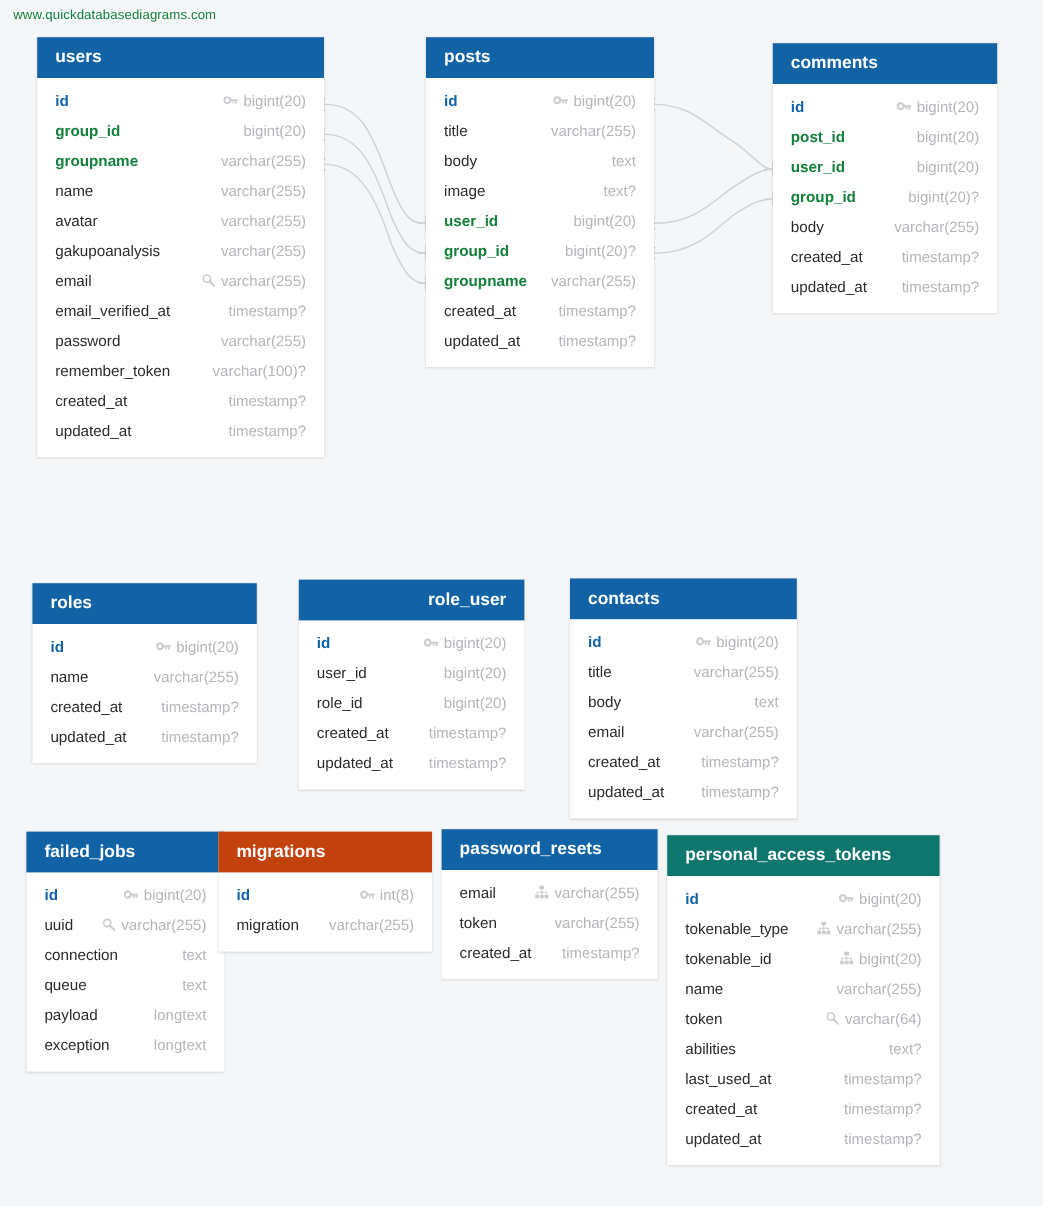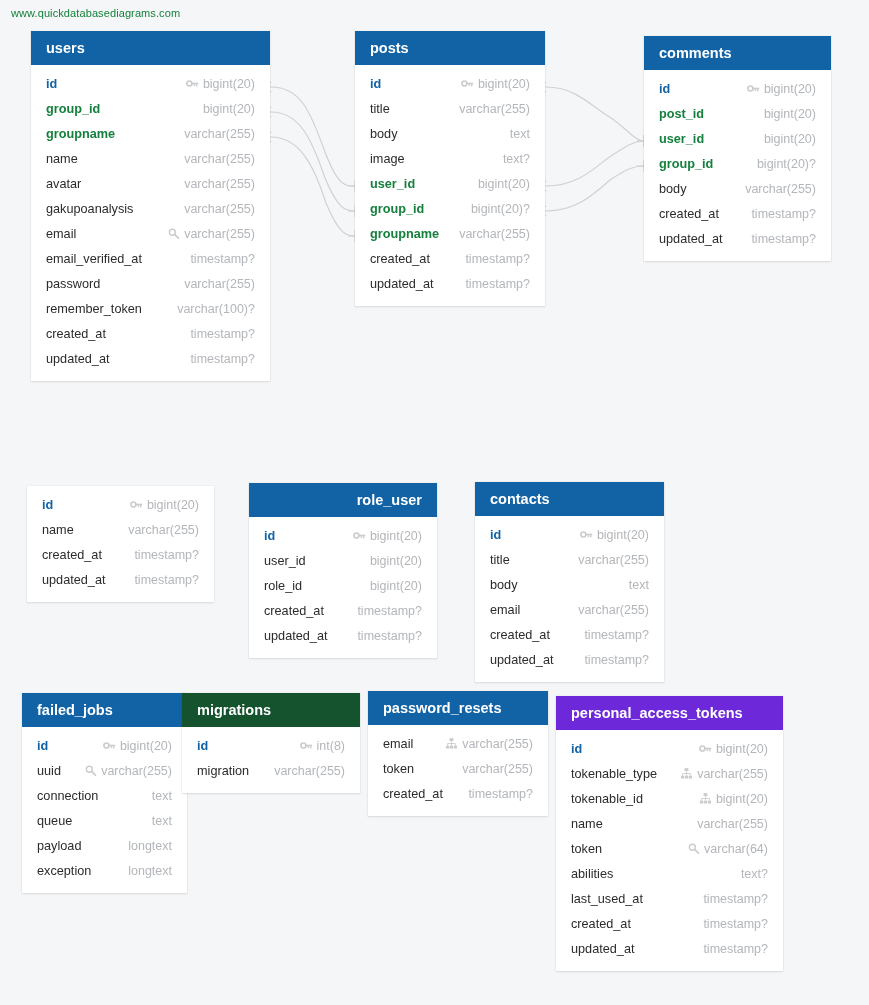--- a/index.html
+++ b/index.html
@@ -404,20 +404,21 @@
           <div class="field-row">
             <span class="field-name">updated_at</span>
             <span class="field-spacer"></span>
             <span class="field-right">
               <span class="field-type" style="color: rgb(179, 182, 186);">timestamp?</span>
             </span>
           </div>
         </div>
       </div>
       <div class="table-card" style="left: 27px; top: 486px; width: 187px;">
+        <div class="table-header" style="background: rgb(17, 99, 165);">roles</div>
         <div class="table-body">
           <div class="field-row">
             <span class="field-name pk">id</span>
             <span class="field-spacer"></span>
             <span class="field-right">
               <span class="ficon">
                 <svg viewBox="0 0 16 16" width="13" height="13">
                   <circle cx="4.2" cy="8" r="3.1" fill="none" stroke="#b9bcc0" stroke-width="2.1"></circle>
                   <rect x="6.6" y="7" width="8.4" height="2.1" fill="#b9bcc0"></rect>
                   <rect x="12.2" y="9" width="1.9" height="2.6" fill="#b9bcc0"></rect>
@@ -608,21 +609,21 @@
           <div class="field-row">
             <span class="field-name">exception</span>
             <span class="field-spacer"></span>
             <span class="field-right">
               <span class="field-type" style="color: rgb(179, 182, 186);">longtext</span>
             </span>
           </div>
         </div>
       </div>
       <div class="table-card" style="left: 182px; top: 693px; width: 178px;">
-        <div class="table-header" style="background: #14532d;">migrations</div>
+        <div class="table-header" style="background: #c2410c;">migrations</div>
         <div class="table-body">
           <div class="field-row">
             <span class="field-name pk">id</span>
             <span class="field-spacer"></span>
             <span class="field-right">
               <span class="ficon">
                 <svg viewBox="0 0 16 16" width="13" height="13">
                   <circle cx="4.2" cy="8" r="3.1" fill="none" stroke="#b9bcc0" stroke-width="2.1"></circle>
                   <rect x="6.6" y="7" width="8.4" height="2.1" fill="#b9bcc0"></rect>
                   <rect x="12.2" y="9" width="1.9" height="2.6" fill="#b9bcc0"></rect>
@@ -670,21 +671,21 @@
           <div class="field-row">
             <span class="field-name">created_at</span>
             <span class="field-spacer"></span>
             <span class="field-right">
               <span class="field-type" style="color: rgb(179, 182, 186);">timestamp?</span>
             </span>
           </div>
         </div>
       </div>
       <div class="table-card" style="left: 556px; top: 696px; width: 227px;">
-        <div class="table-header" style="background: #6d28d9;">personal_access_tokens</div>
+        <div class="table-header" style="background: #0f766e;">personal_access_tokens</div>
         <div class="table-body">
           <div class="field-row">
             <span class="field-name pk">id</span>
             <span class="field-spacer"></span>
             <span class="field-right">
               <span class="ficon">
                 <svg viewBox="0 0 16 16" width="13" height="13">
                   <circle cx="4.2" cy="8" r="3.1" fill="none" stroke="#b9bcc0" stroke-width="2.1"></circle>
                   <rect x="6.6" y="7" width="8.4" height="2.1" fill="#b9bcc0"></rect>
                   <rect x="12.2" y="9" width="1.9" height="2.6" fill="#b9bcc0"></rect>

